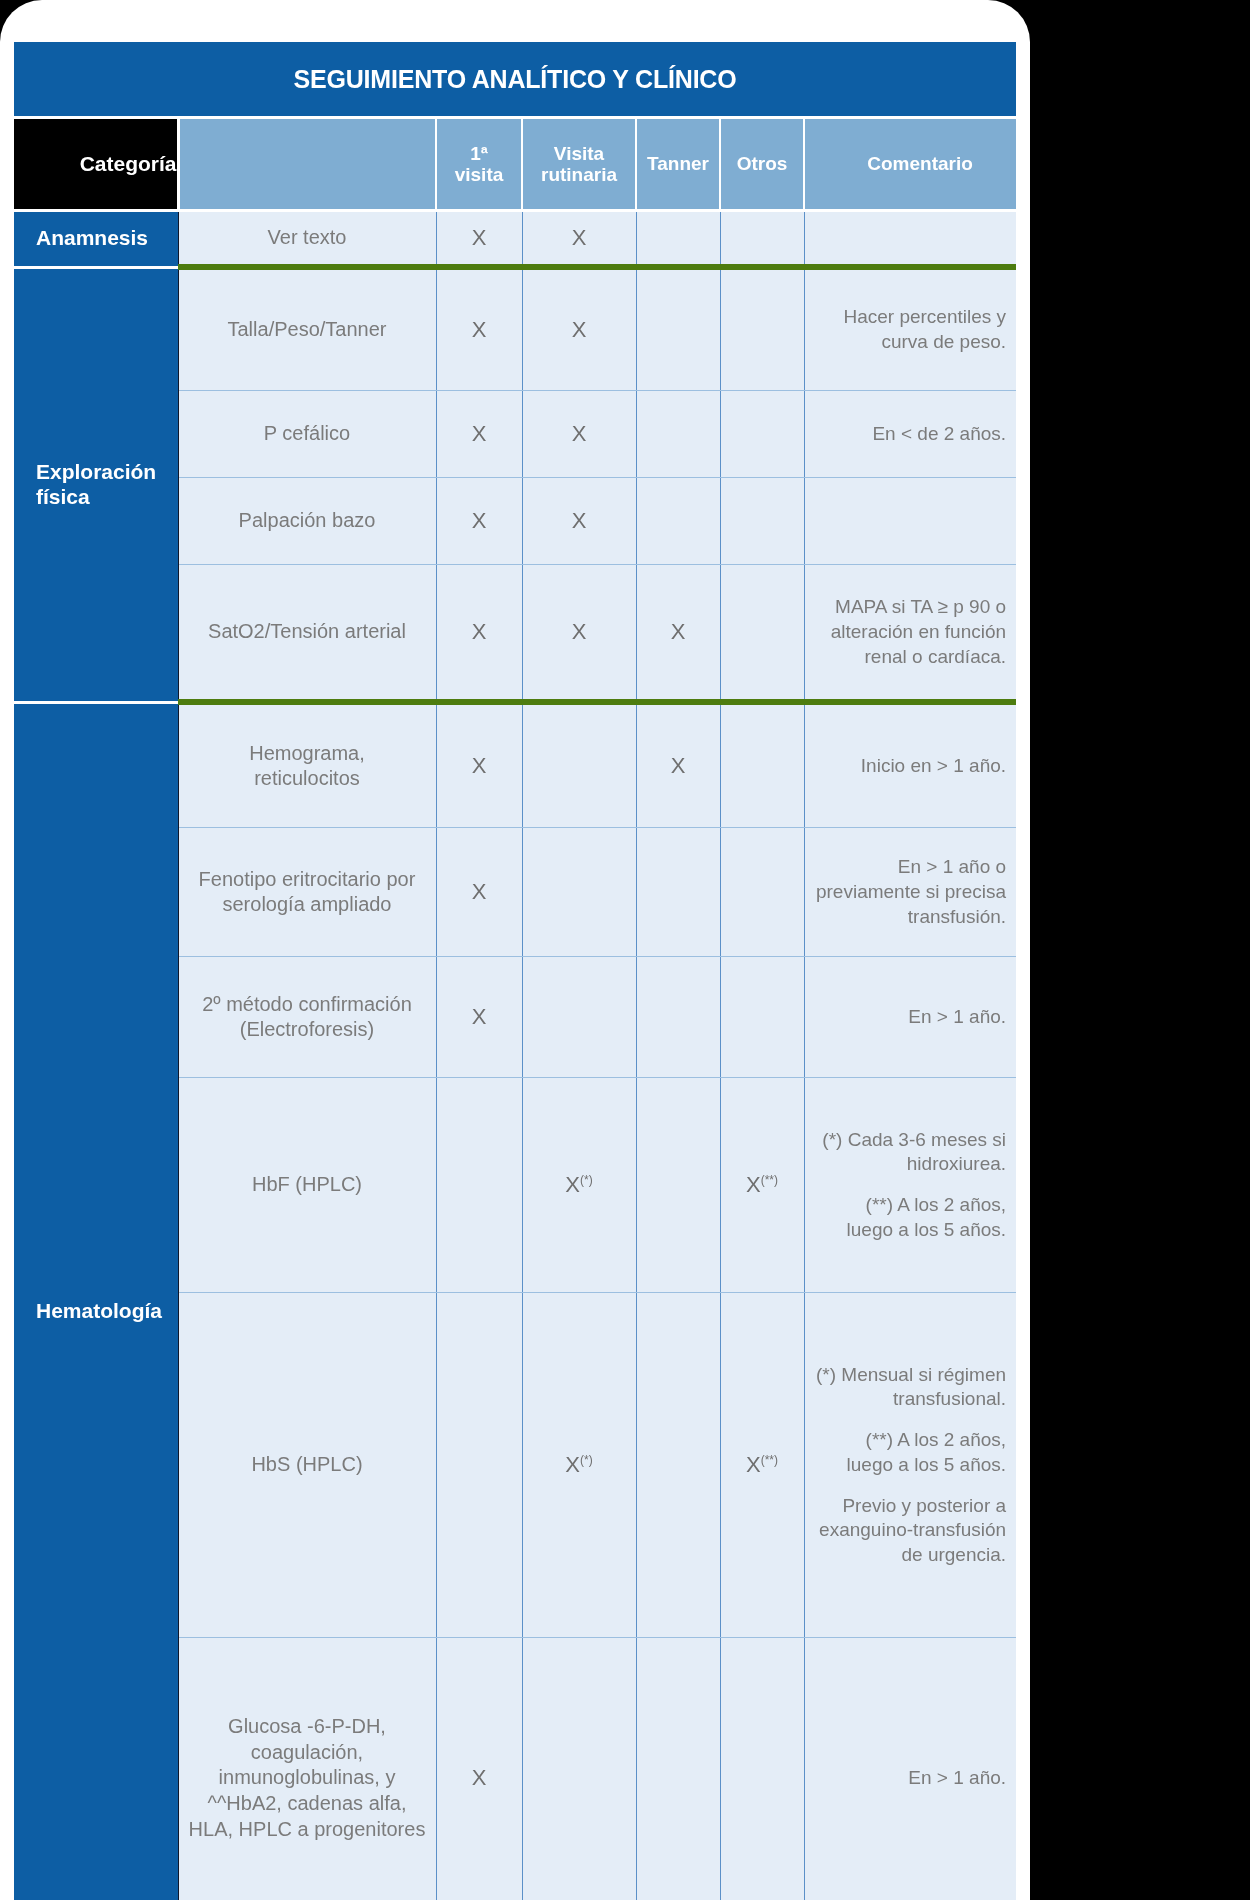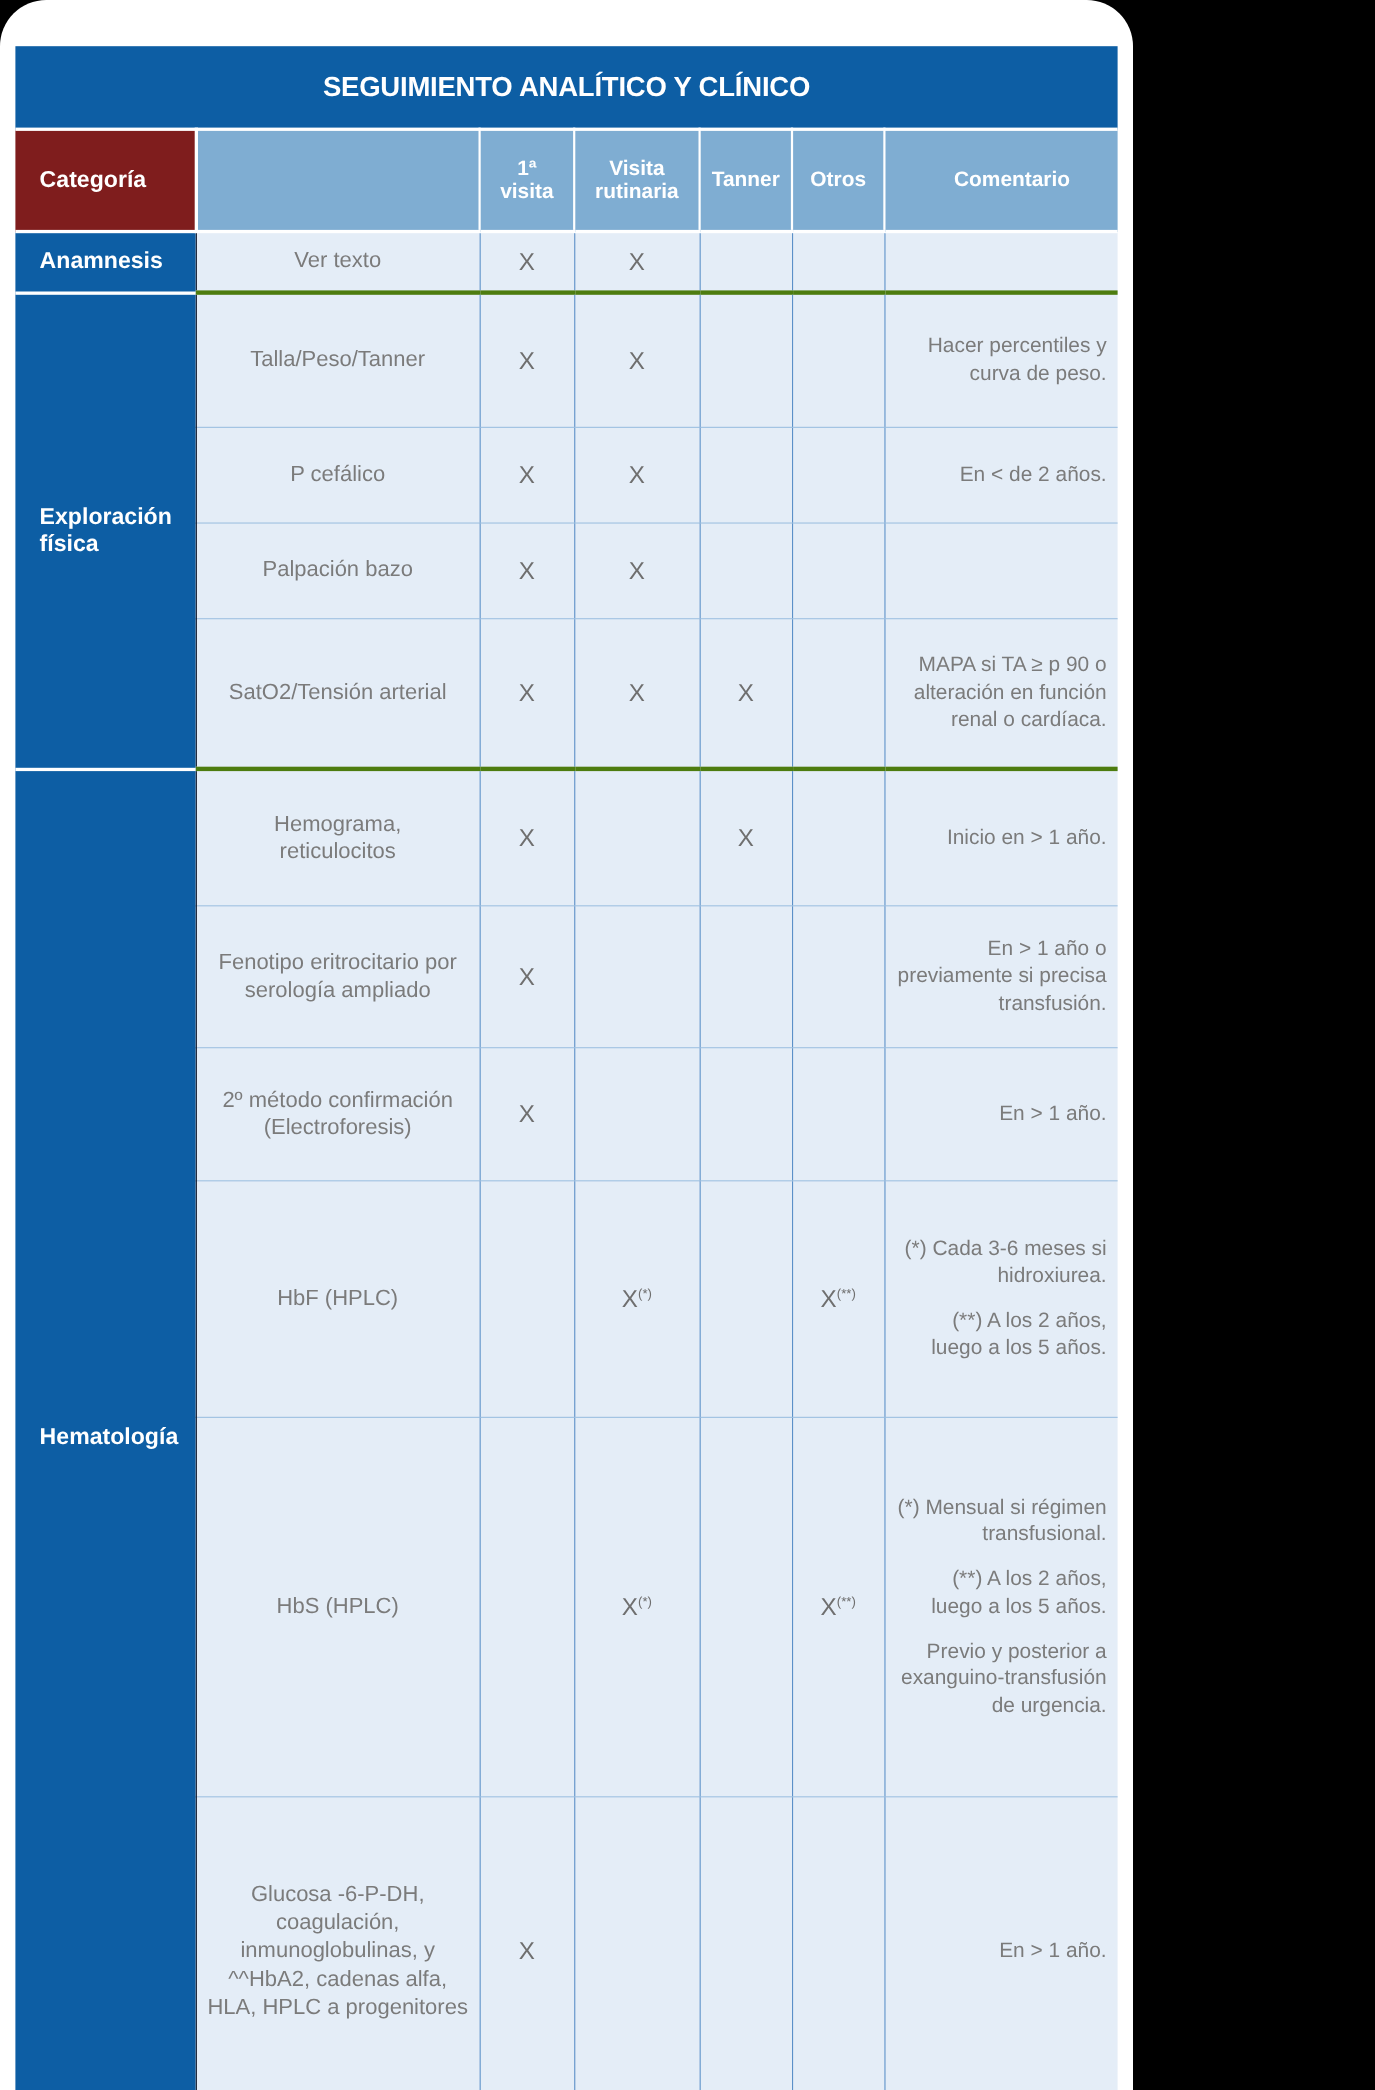--- a/index.html
+++ b/index.html
@@ -68,25 +68,25 @@
     font-size: 19px;
     text-align: center;
     line-height: 1.12;
     height: 90px;
     border-right: 2px solid #ffffff;
     border-bottom: 3px solid #ffffff;
   }
   .col-head.last { border-right: none; padding-left: 19px; }
 
   .cat-head {
-    background: #7f1d1d;
+    background: #000000;
     color: #ffffff;
     font-weight: bold;
     font-size: 21px;
-    text-align: left;
+    text-align: right;
     padding-left: 22px !important;
     height: 90px;
     border-bottom: 3px solid #ffffff;
     border-right: 3px solid #ffffff;
   }
 
   
   .cat-cell {
     background: #0d5ea4;
     color: #ffffff;
@@ -107,21 +107,21 @@
     background: #e4edf7;
     color: #7b7b7b;
     font-size: 20px;
     text-align: center;
     line-height: 1.28;
     border-right: 1px solid #5b90c8;
     border-bottom: 1px solid #9cbfe0;
     padding: 12px 10px !important;
   }
   .body-cell.nolast { border-right: none; text-align: right; }
-  .body-cell.sep-strong { border-bottom: 4px solid #4d7c0f; }
+  .body-cell.sep-strong { border-bottom: 6px solid #4d7c0f; }
   .body-cell.sep-none { border-bottom: none; }
 
   .mark {
     font-size: 22px;
     color: #6f6f6f;
   }
   .mark sup {
     font-size: 12px;
     vertical-align: super;
   }

